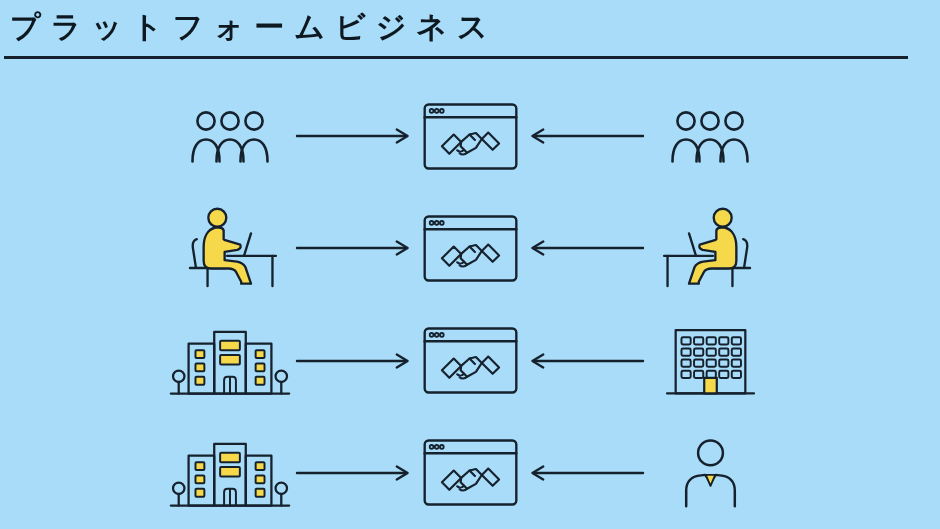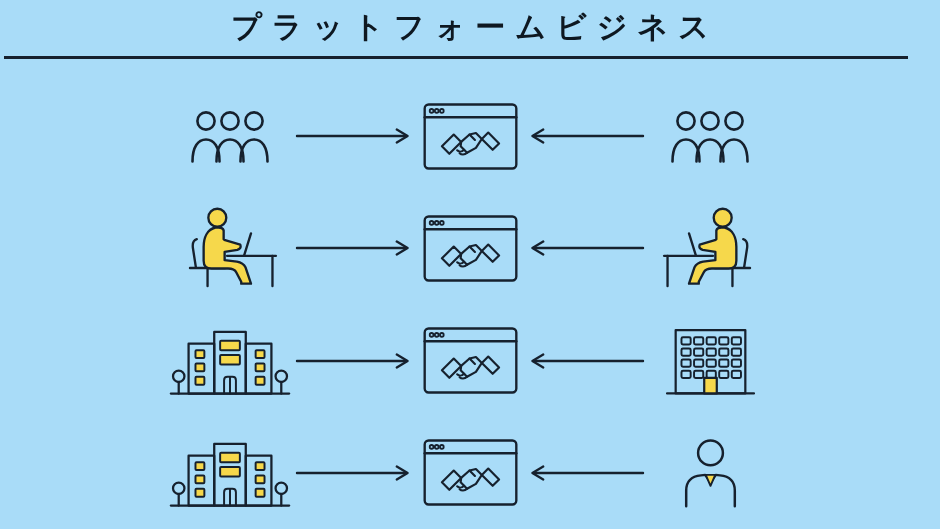--- a/index.html
+++ b/index.html
@@ -4,21 +4,21 @@
 <style>
   html,body{margin:0;padding:0;}
   body{
     width:940px;height:529px;position:relative;overflow:hidden;
     background:#A9DCF8;
     font-family:"DejaVu Sans","Liberation Sans",sans-serif;
     color:#16212E;
   }
   .title{
     position:absolute;top:7px;left:0;width:940px;
-    text-align:center;font-size:30px;font-weight:700;
+    text-align:left;font-size:30px;font-weight:700;
     letter-spacing:10px;padding-left:10px;box-sizing:border-box;
     color:#0E1821;
   }
   .rule{
     position:absolute;top:56px;left:4px;width:904px;height:0;
     border-top:3px solid #16212E;
   }
   .rows{
     position:absolute;top:80px;left:165px;width:610px;height:449px;
     display:grid;grid-template-rows:repeat(4,1fr);

